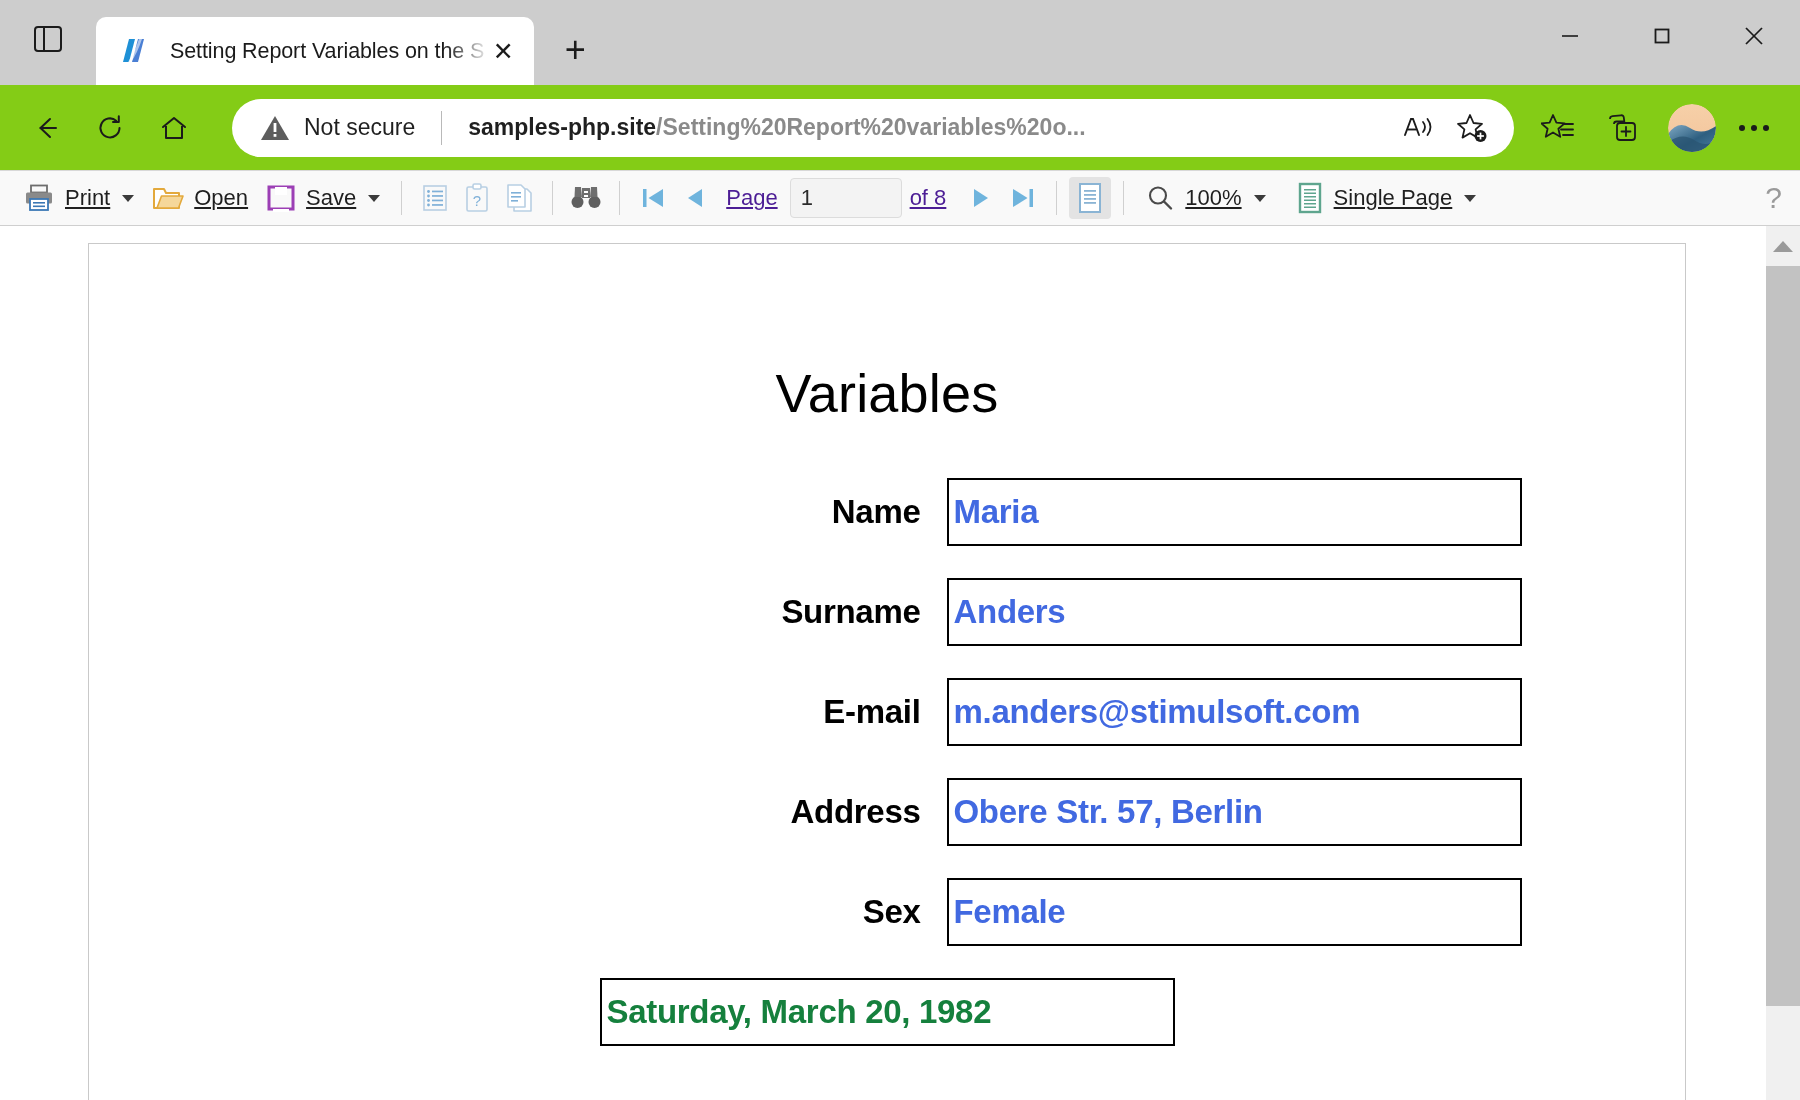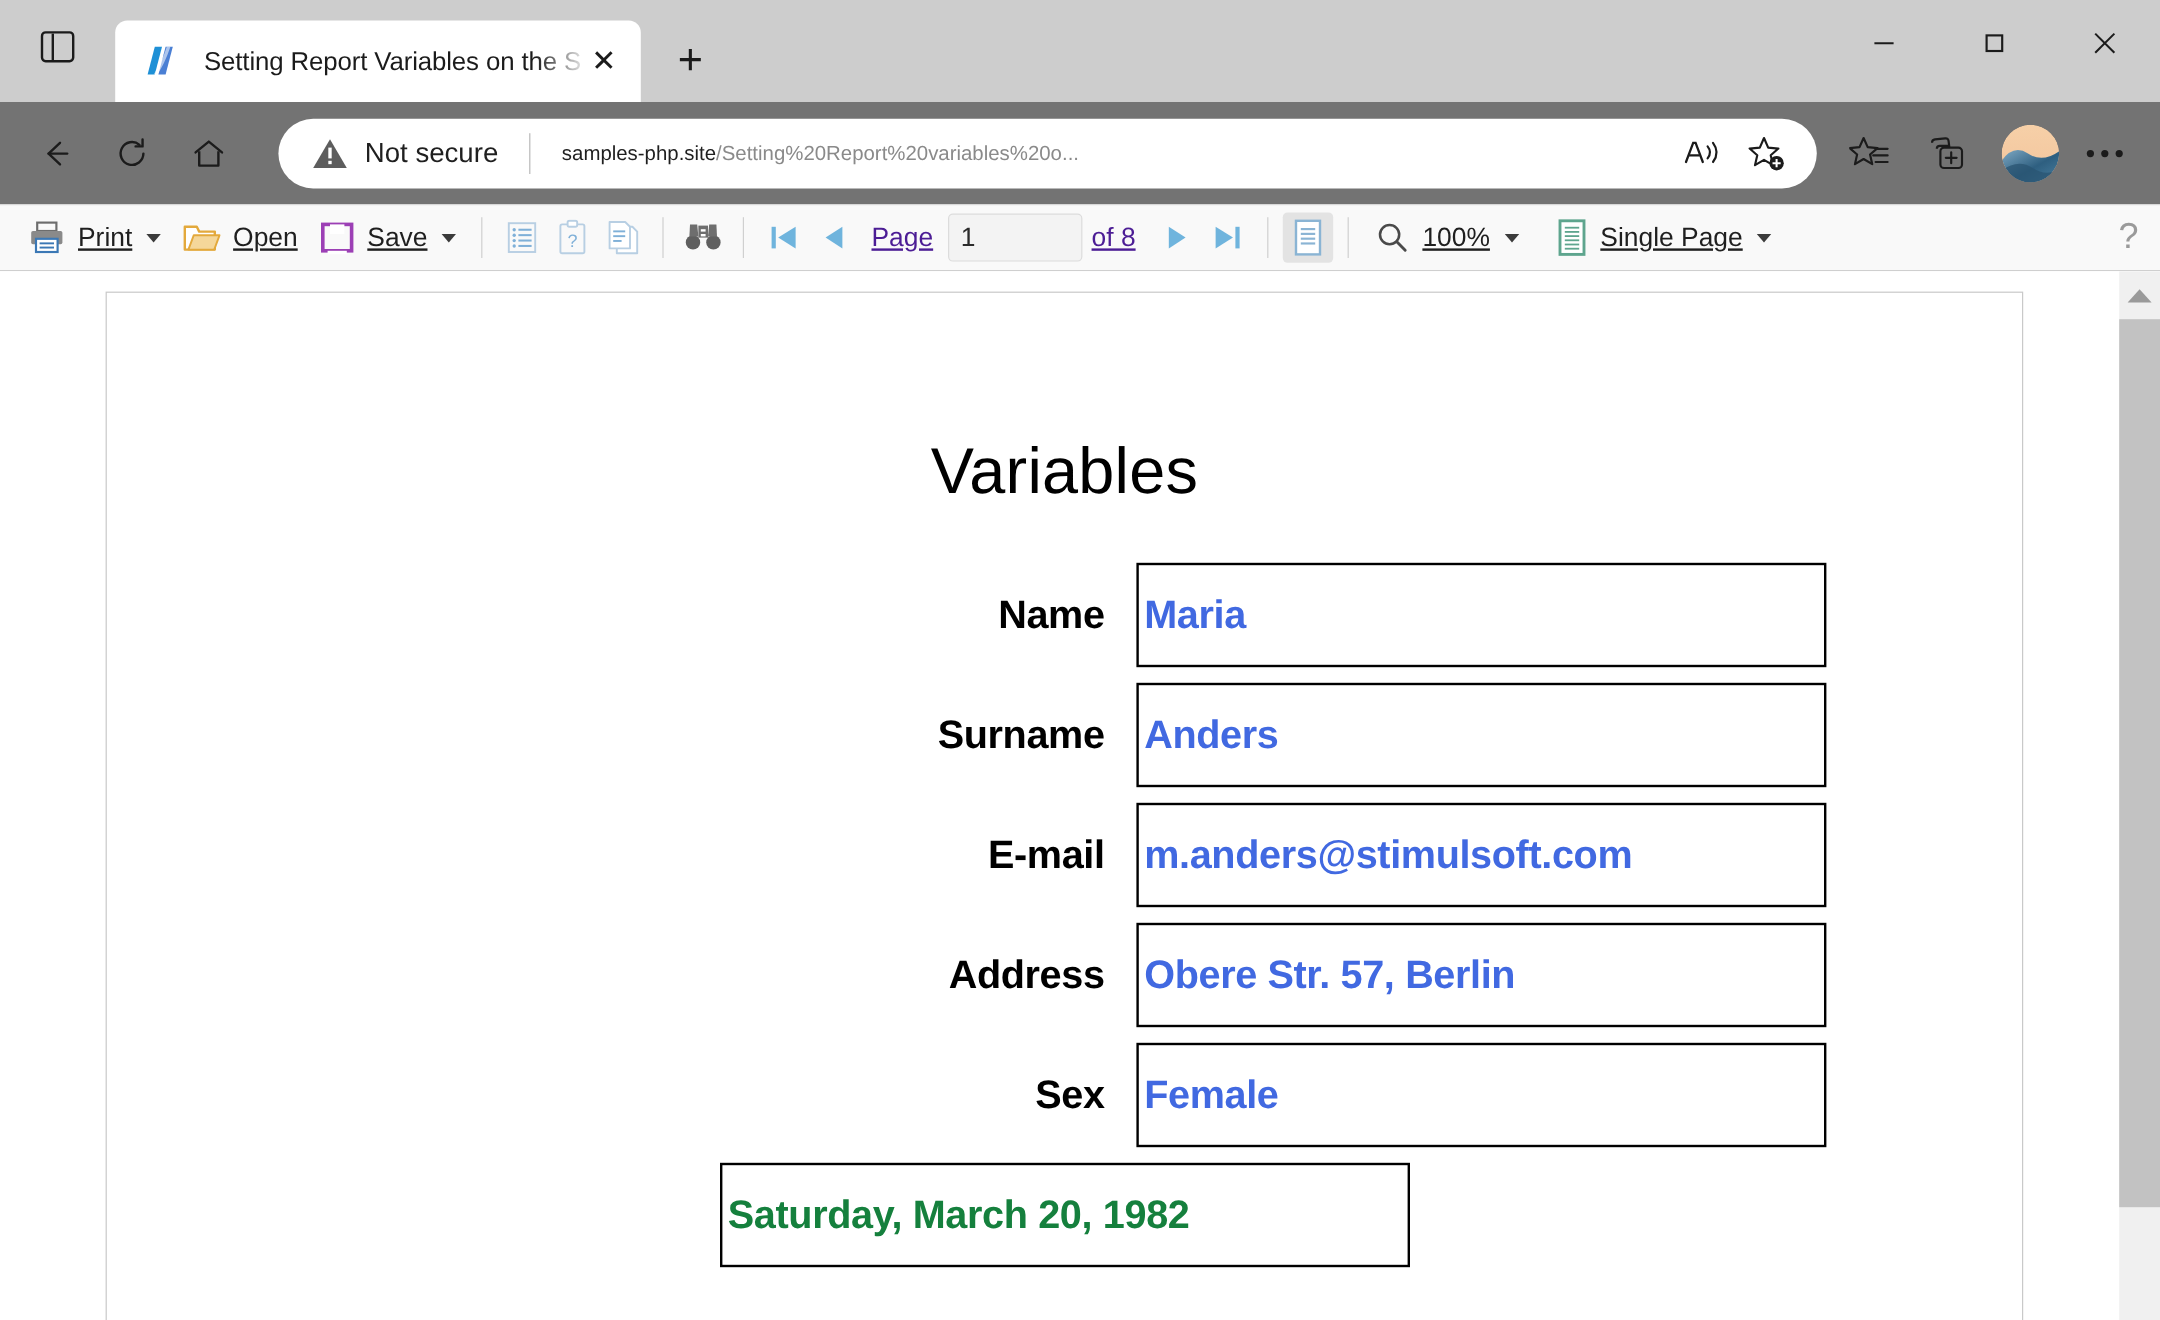--- a/index.html
+++ b/index.html
@@ -87,21 +87,21 @@
   }
   .winbtn {
     width: 92px; height: 72px;
     display: flex; align-items: center; justify-content: center;
   }
   .winbtn svg { display:block; }
 
   
   .navbar {
     height: 85px;
-    background: #737373;
+    background: #84cc16;
     display: flex;
     align-items: center;
     padding: 0 18px;
     position: relative;
   }
   .navicon {
     width: 56px; height: 56px;
     margin-right: 8px;
     display: flex; align-items: center; justify-content: center;
     border-radius: 6px;
@@ -129,26 +129,27 @@
     color: #1f1f1f;
     white-space: nowrap;
   }
   .omni-sep {
     width: 1px; height: 34px;
     background: #b9b9b9;
     margin: 0 26px;
     flex: 0 0 1px;
   }
   .urltext {
-    font-size: 17px;
+    font-size: 23px;
     color: #8a8a8a;
     white-space: nowrap;
     overflow: hidden;
     flex: 1;
     min-width: 0;
+    font-weight: bold;
   }
   .urltext .host { color: #1f1f1f; }
   .omni-right { display: flex; align-items: center; flex: 0 0 auto; margin-left: 10px;}
   .omni-btn {
     width: 54px; height: 54px;
     display: flex; align-items: center; justify-content: center;
     border-radius: 50%;
   }
   .avatar {
     width: 48px; height: 48px;
@@ -266,21 +267,21 @@
     width: 694px;
     text-align: right;
     padding-right: 26px;
     font-size: 33px;
     font-weight: bold;
     color: #000000;
     letter-spacing: -0.3px;
   }
   .fbox {
     width: 575px;
-    height: 87px;
+    height: 68px;
     border: 2px solid #000000;
     display: flex;
     align-items: center;
     padding-left: 5px;
   }
   .fvalue {
     font-size: 33px;
     font-weight: bold;
     letter-spacing: -0.3px;
     white-space: nowrap;

